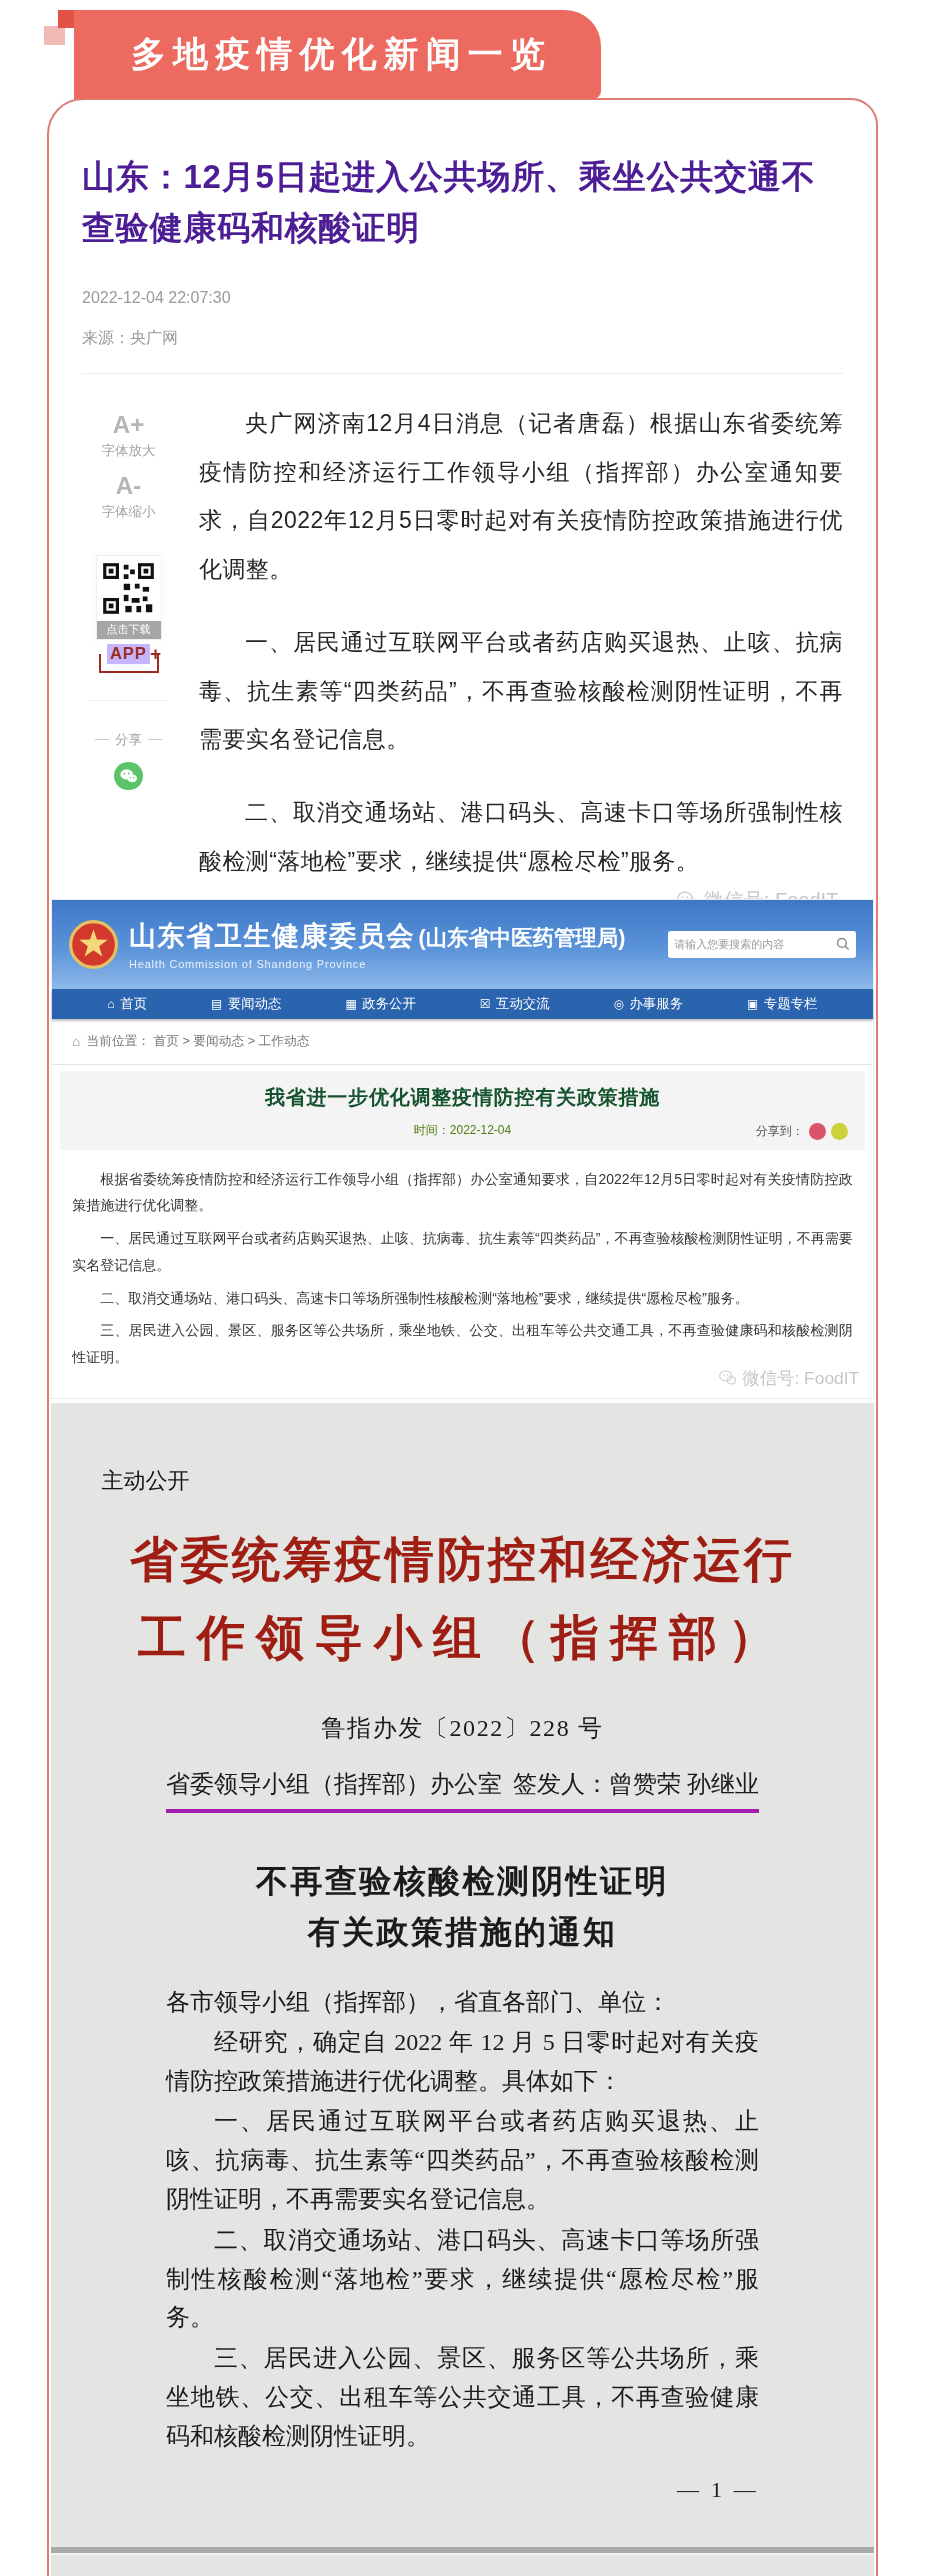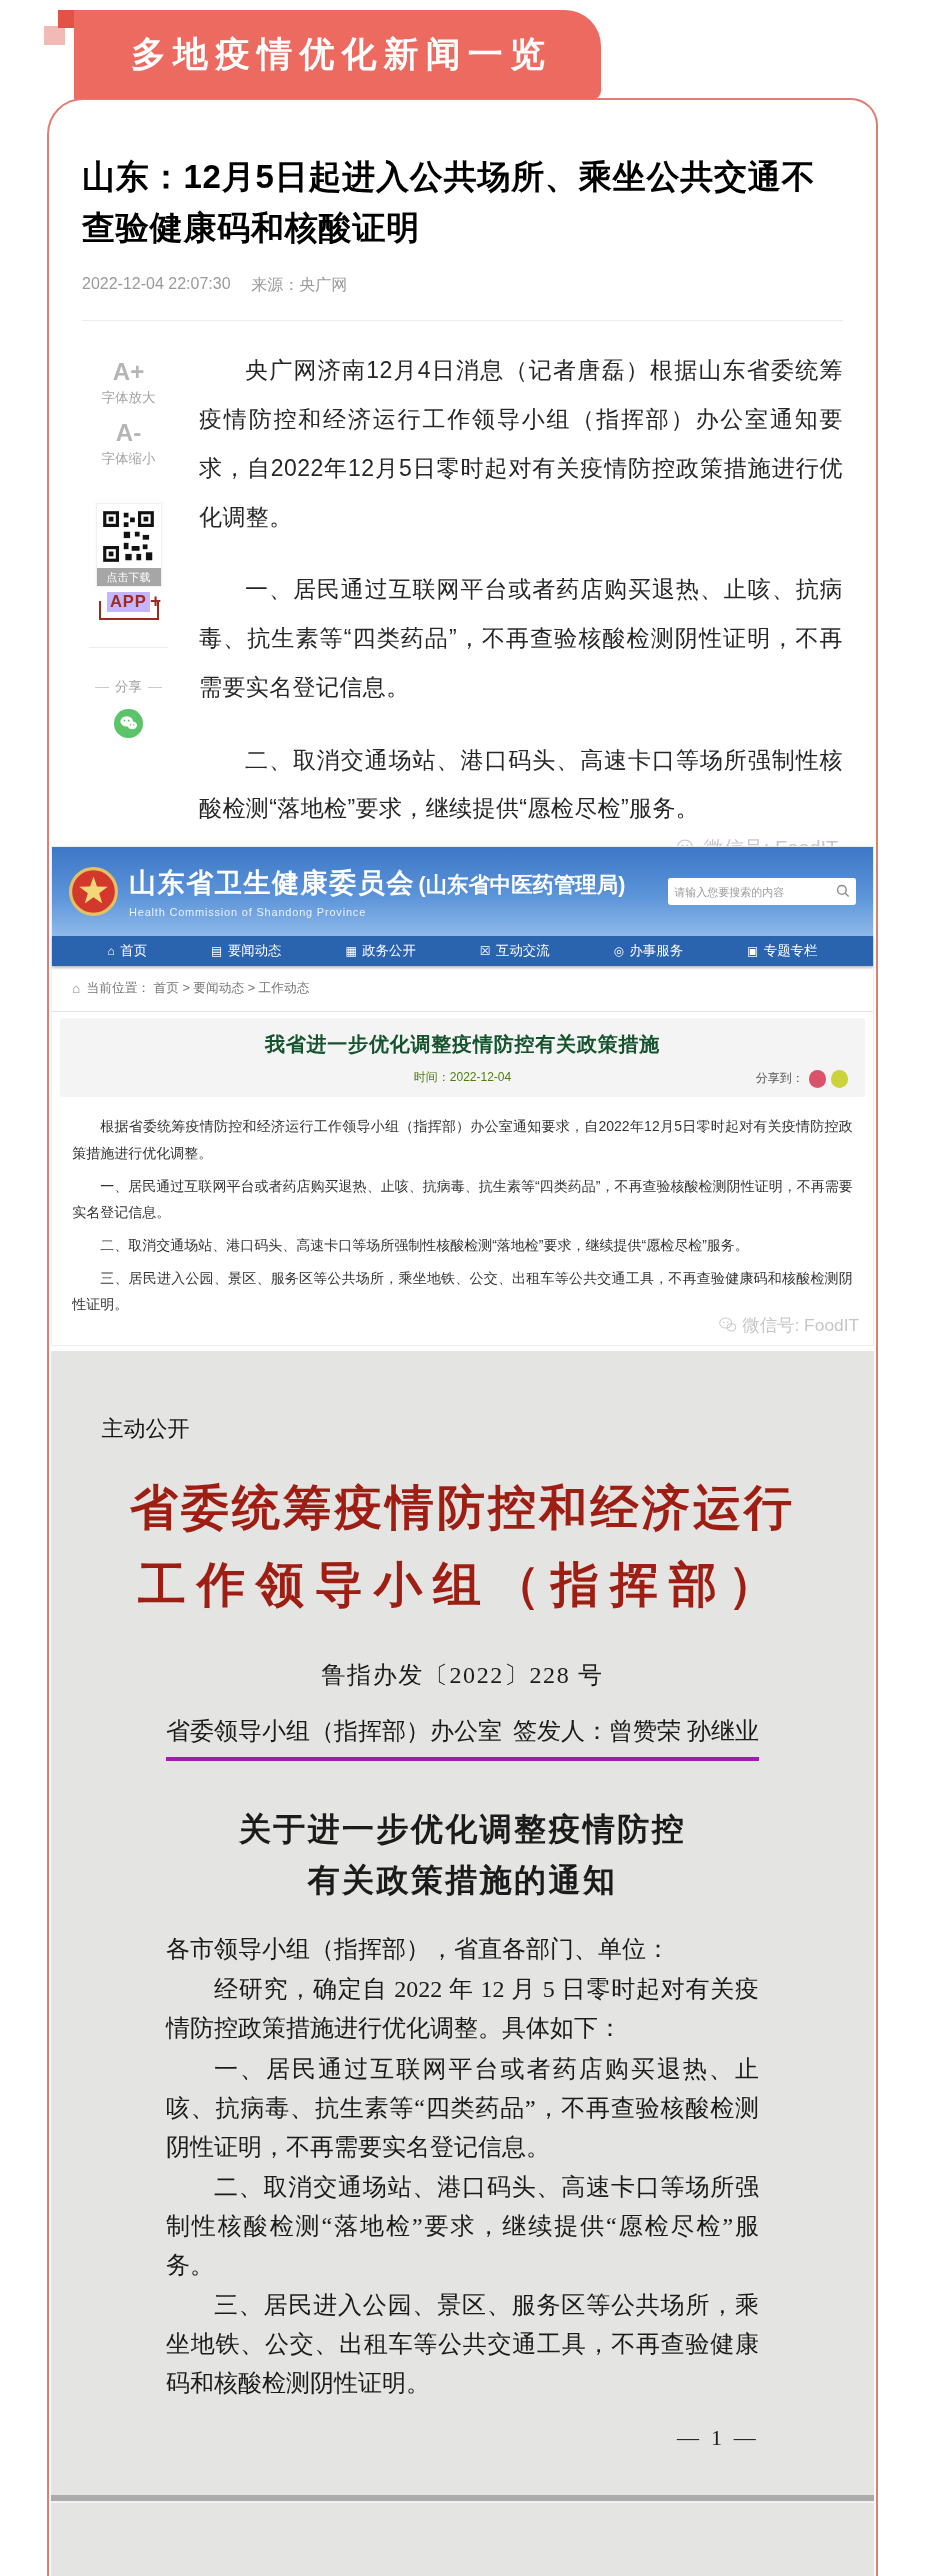--- a/index.html
+++ b/index.html
@@ -14,22 +14,22 @@
   
   .banner { position:absolute; left:74px; top:10.3px; width:527px; height:89px; background:#ec6a5f;
             border-radius:0 36px 8px 0; z-index:4; display:flex; align-items:center; }
   .banner-title { color:#fff; font-size:35px; font-weight:bold; letter-spacing:7.1px; padding-left:57px; white-space:nowrap; }
 
   
   .card { position:absolute; left:47px; top:98px; width:831px; height:2478px;
           border:2.4px solid #dd7d73; border-bottom:none; border-radius:36px 27px 0 0; background:#fff; z-index:1; }
 
   .padded { padding:0 33px; }
-  .article-title { margin-top:51px; font-size:33px; line-height:1.55; font-weight:bold; color:#000000; letter-spacing:0.8px; }
-  .date-row { margin-top:22px; font-size:16px; color:#9a9a9a; display:flex; gap:20.6px; }
+  .article-title { margin-top:51px; font-size:33px; line-height:1.55; font-weight:bold; color:#4c1d95; letter-spacing:0.8px; }
+  .date-row { margin-top:36px; font-size:16px; color:#9a9a9a; display:flex; gap:20.6px;flex-direction:column; }
   .title-divider { margin-top:24px; border-top:0.8px solid #ececec; }
 
   .content-row { display:flex; margin-top:25px; }
   .rail { width:93px; flex:0 0 93px; display:flex; flex-direction:column; align-items:center; padding-top:14.2px; }
   .font-btn { font-size:24px; font-weight:bold; color:#b5b5b5; line-height:1; }
   .font-btn-label { font-size:13.4px; color:#a3a3a3; margin-top:4.7px; margin-bottom:14.2px; }
   .qr-box { margin-top:20.6px; width:66px; background:#fff; border:0.8px solid #f0f0f0; box-shadow:0 0 0 3.2px #fdfdfd; }
   .qr-box svg { display:block; margin:4px auto 0; }
   .qr-label { display:block; background:#a6a6a6; color:#fff; font-size:11px; text-align:center; padding:1.6px 0; margin-top:3.2px; }
   .app-badge { position:relative; margin-top:14.2px; width:60px; height:19px; border:2.4px solid #9c2b20; border-top:none; }
@@ -280,21 +280,21 @@
       <div class="doc-red-head">
         <div class="doc-red-line1">省委统筹疫情防控和经济运行</div>
         <div class="doc-red-line2">工作领导小组（指挥部）</div>
       </div>
       <div class="doc-number">鲁指办发〔2022〕228 号</div>
       <div class="doc-issuer-row">
         <span>省委领导小组（指挥部）办公室</span>
         <span>签发人：曾赞荣  孙继业</span>
       </div>
       <div class="doc-notice-title">
-        <div>关于进一步优化调整疫情防控</div>
+        <div>不再查验核酸检测阴性证明</div>
         <div>有关政策措施的通知</div>
       </div>
       <div class="doc-text">
         <div class="salute">各市领导小组（指挥部），省直各部门、单位：</div>
         <p class="dp">经研究，确定自 2022 年 12 月 5 日零时起对有关疫情防控政策措施进行优化调整。具体如下：</p>
         <p class="dp">一、居民通过互联网平台或者药店购买退热、止咳、抗病毒、抗生素等“四类药品”，不再查验核酸检测阴性证明，不再需要实名登记信息。</p>
         <p class="dp">二、取消交通场站、港口码头、高速卡口等场所强制性核酸检测“落地检”要求，继续提供“愿检尽检”服务。</p>
         <p class="dp">三、居民进入公园、景区、服务区等公共场所，乘坐地铁、公交、出租车等公共交通工具，不再查验健康码和核酸检测阴性证明。</p>
       </div>
       <div class="doc-pagenum">— 1 —</div>

